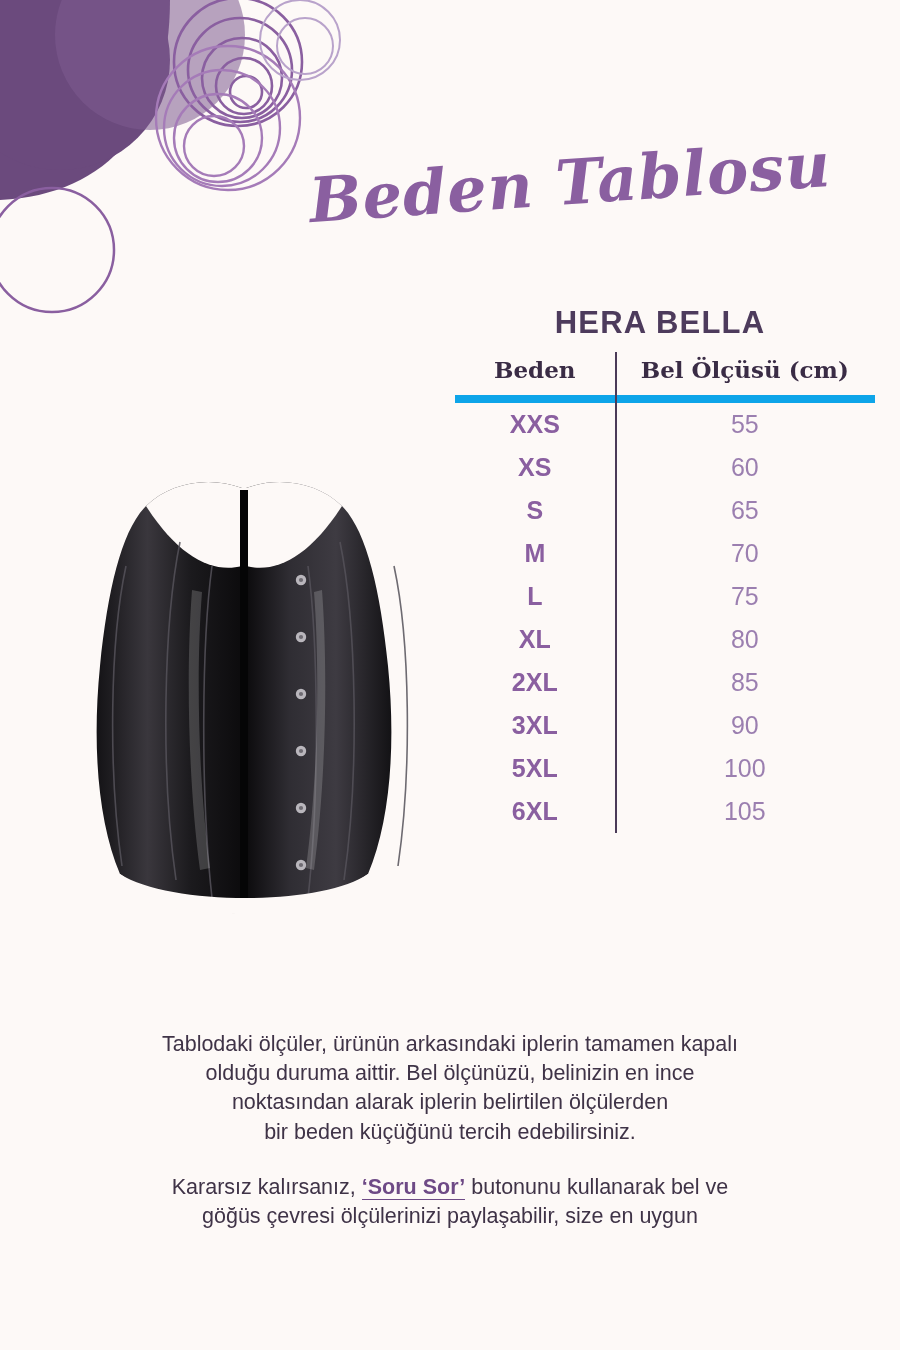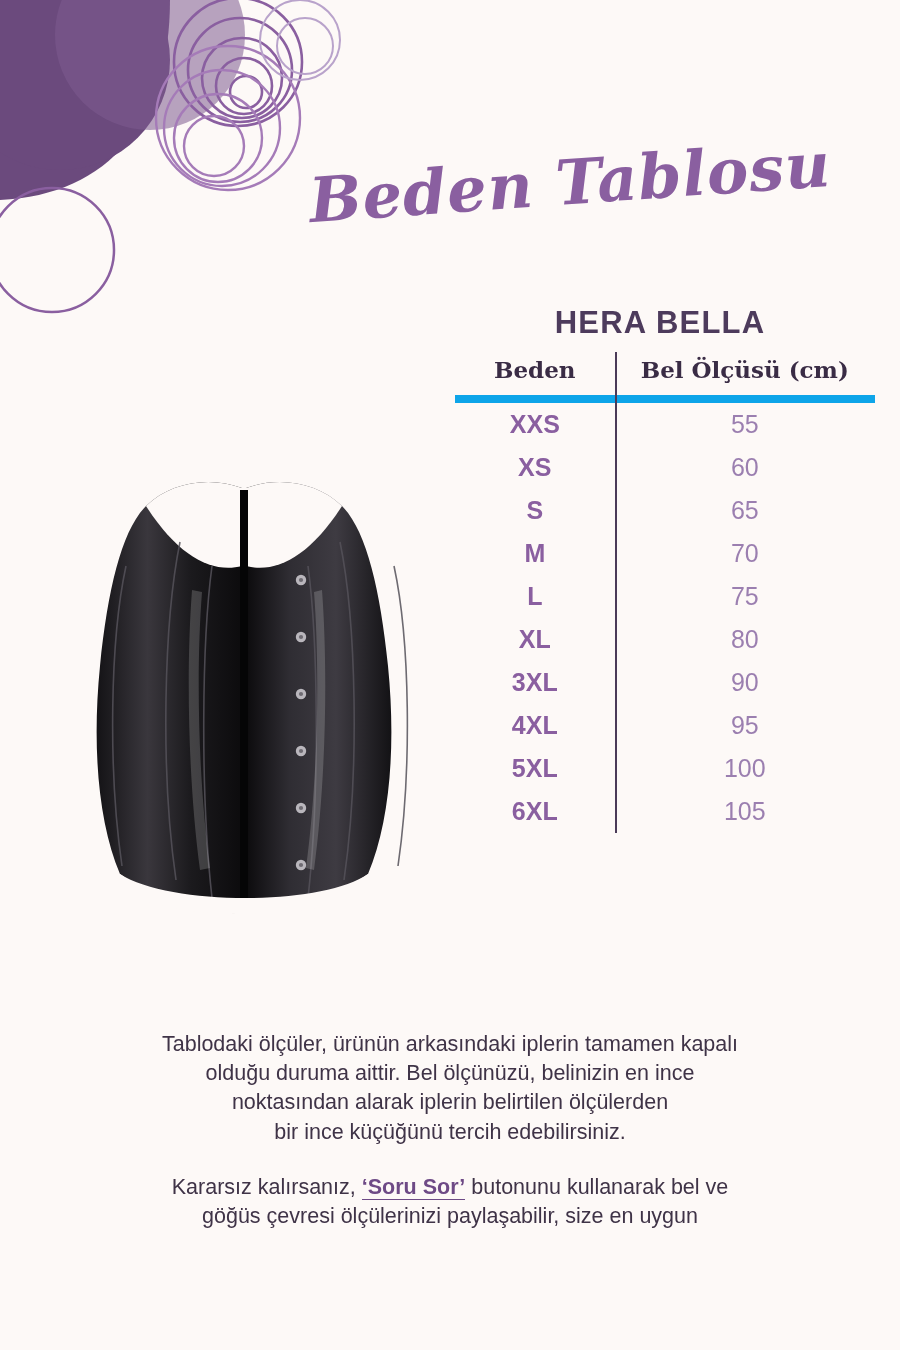--- a/index.html
+++ b/index.html
@@ -239,42 +239,42 @@
       </tr>
       <tr>
         <td class="size">L</td>
         <td class="waist">75</td>
       </tr>
       <tr>
         <td class="size">XL</td>
         <td class="waist">80</td>
       </tr>
       <tr>
+        <td class="size">2XL</td>
+        <td class="waist">85</td>
+      </tr>
+      <tr>
         <td class="size">3XL</td>
         <td class="waist">90</td>
-      </tr>
-      <tr>
-        <td class="size">4XL</td>
-        <td class="waist">95</td>
       </tr>
       <tr>
         <td class="size">5XL</td>
         <td class="waist">100</td>
       </tr>
       <tr>
         <td class="size">6XL</td>
         <td class="waist">105</td>
       </tr>
     </tbody>
   </table>
 </div>
 
 <div class="notes">
   <p>Tablodaki ölçüler, ürünün arkasındaki iplerin tamamen kapalı</p>
   <p>olduğu duruma aittir. Bel ölçünüzü, belinizin en ince</p>
   <p>noktasından alarak iplerin belirtilen ölçülerden</p>
-  <p>bir ince küçüğünü tercih edebilirsiniz.</p>
+  <p>bir beden küçüğünü tercih edebilirsiniz.</p>
   <div class="gap"></div>
   <p>
     <span>Kararsız kalırsanız, </span><span class="soru">‘Soru Sor’</span><span> butonunu kullanarak bel ve</span>
   </p>
   <p>göğüs çevresi ölçülerinizi paylaşabilir, size en uygun</p>
 </div>
 
 </body></html>

